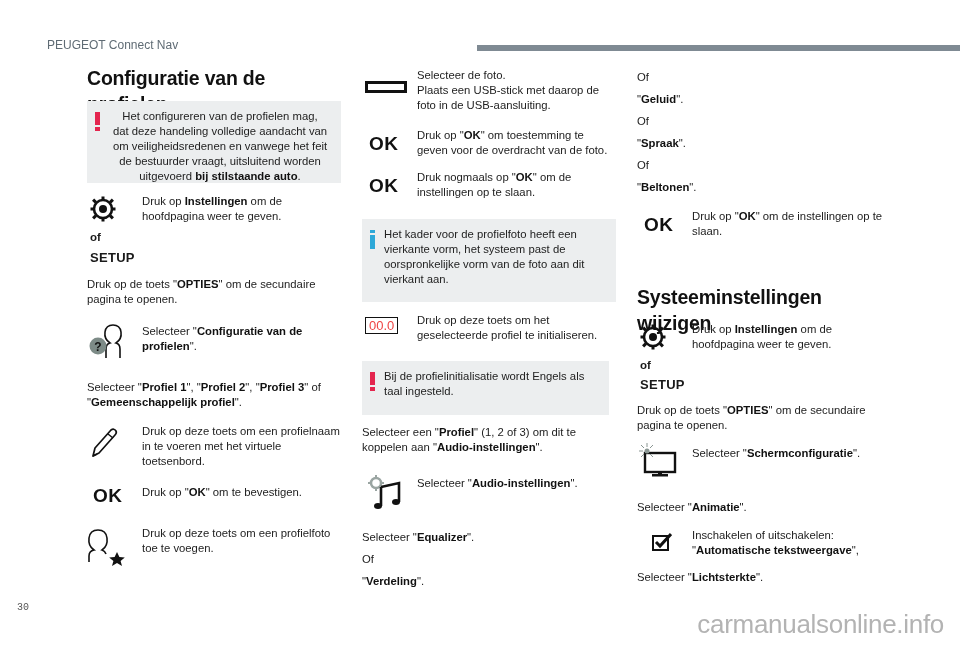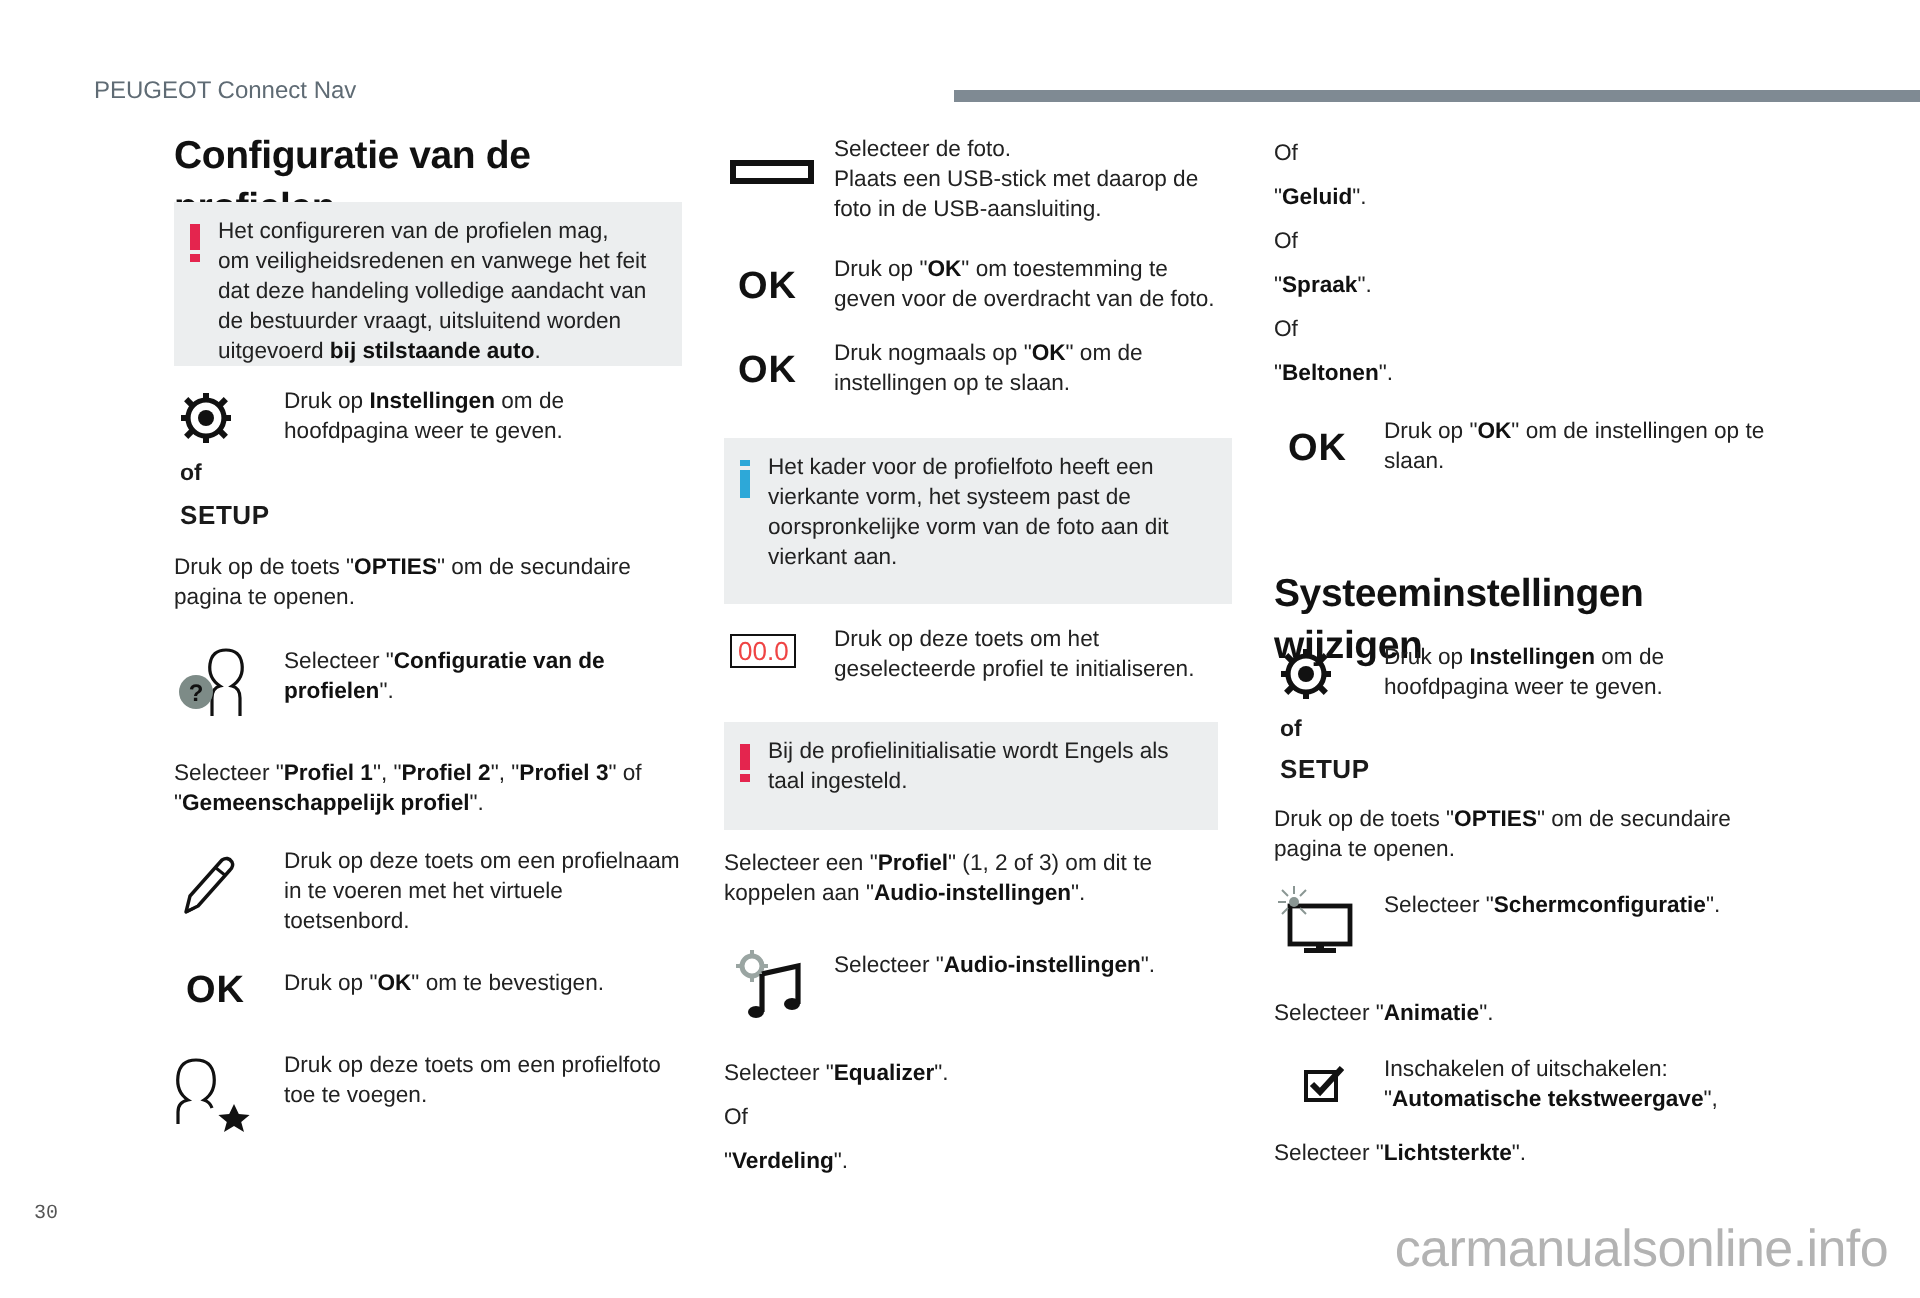--- a/index.html
+++ b/index.html
@@ -38,29 +38,29 @@
   </style>
 </head>
 <body>
 
 <div class="header-brand">PEUGEOT Connect Nav</div>
 <div class="header-bar"></div>
 
 <div class="col col1" style="height:520px;">
   <div class="h1" style="position:absolute; top:3px; left:0;">Configuratie van de profielen</div>
 
-  <div class="note" style="position:absolute; top:39px; left:0; width:254px; height:82px;">
+  <div class="note" style="position:absolute; top:39px; left:0; width:254px; height:82px;text-align:center;">
     <div class="mark warn">
         <div class="bar"></div>
         <div class="dot"></div>
       </div>
     <div class="txt">
       <div>Het configureren van de profielen mag,</div>
+      <div>dat deze handeling volledige aandacht van</div>
       <div>om veiligheidsredenen en vanwege het feit</div>
-      <div>dat deze handeling volledige aandacht van</div>
       <div>de bestuurder vraagt, uitsluitend worden</div>
       <div><span>uitgevoerd </span><b>bij stilstaande auto</b><span>.</span></div>
     </div>
   </div>
 
   <div class="row" style="top:132px; width:254px; height:75px;">
     <div class="icon" style="left:3px; top:2px;">
       <svg width="26" height="26" viewBox="0 0 26 26">
         <circle cx="13" cy="13" r="9" fill="none" stroke="#111" stroke-width="2.6"></circle>
         <circle cx="13" cy="13" r="4" fill="#111"></circle>

